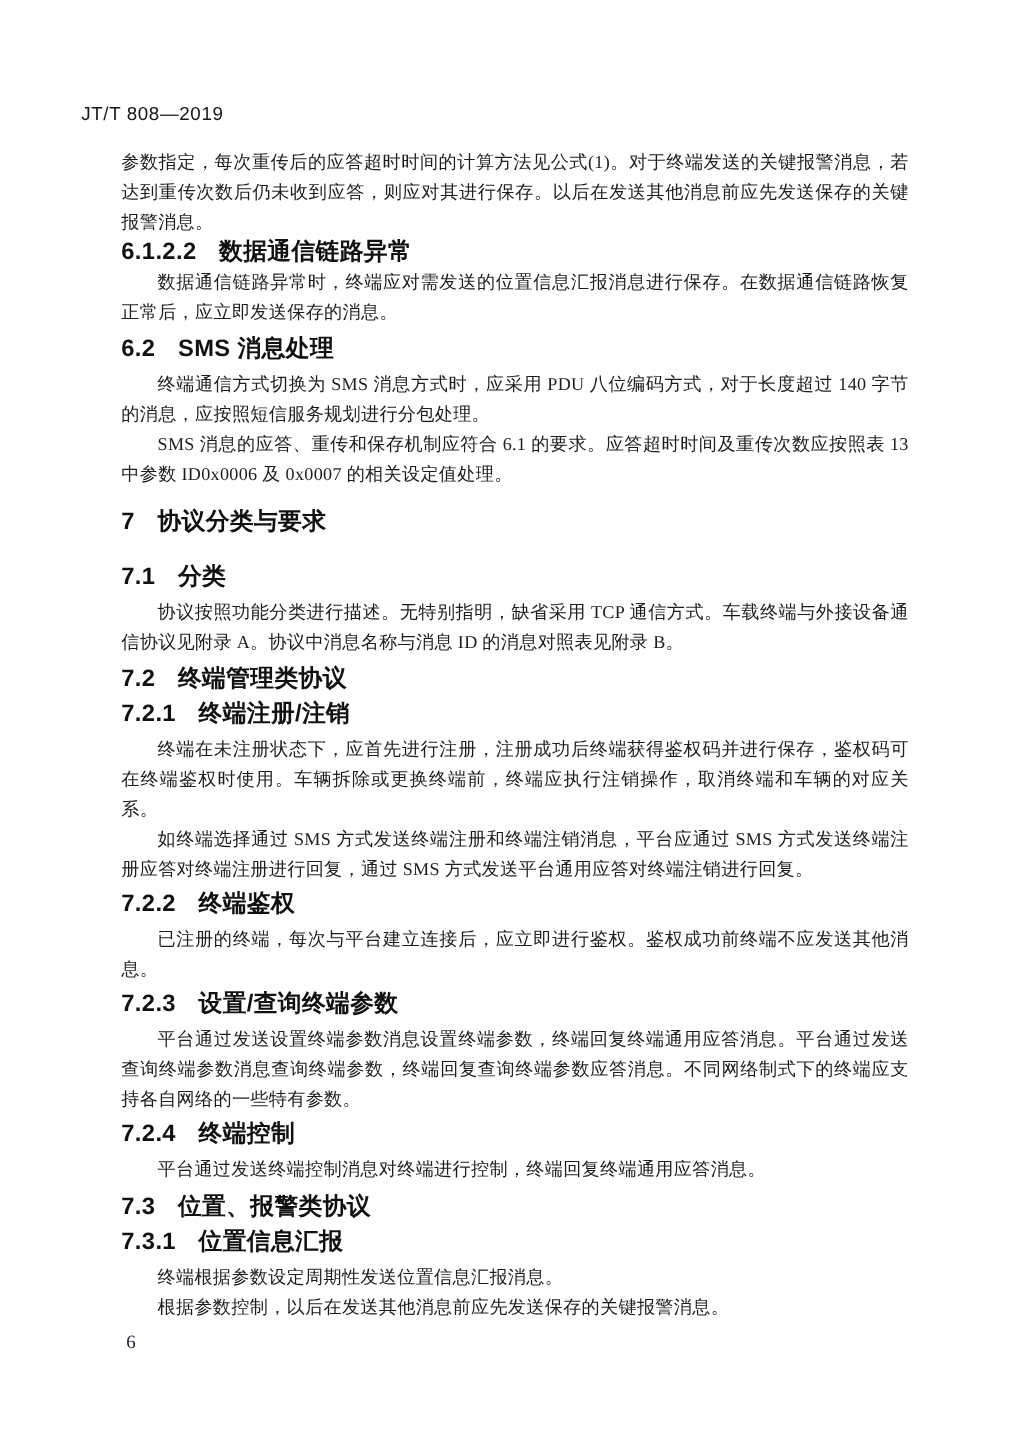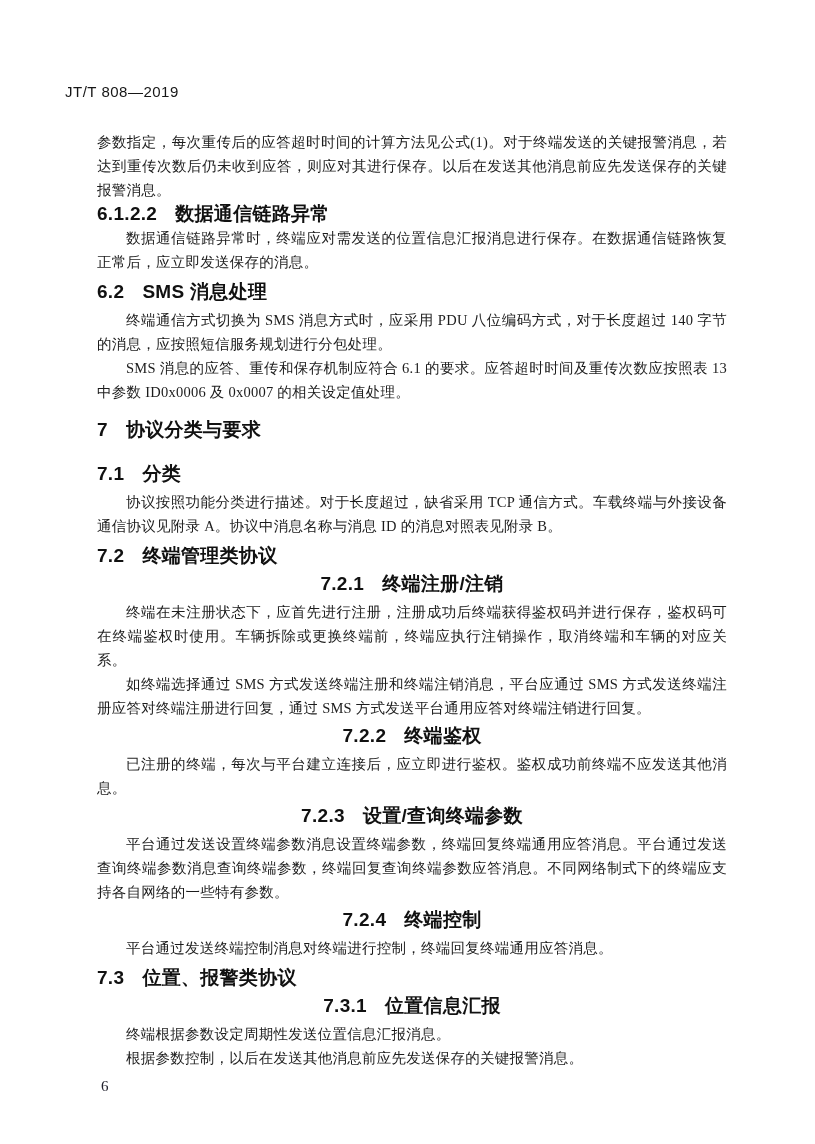--- a/index.html
+++ b/index.html
@@ -32,33 +32,33 @@
   }
   p.body {
     margin: 0;
     font-size: 14.5px;
     line-height: 24px;
     letter-spacing: 0.25px;
     text-align: justify;
     color: #1c1c1c;
   }
   p.body.indent { text-indent: 2em; }
-  p.body.first { margin-top: 28px; }
+  p.body.first { margin-top: 16px; }
   .hd {
     font-family: "Liberation Sans", "DejaVu Sans", sans-serif;
     font-weight: 700;
     font-size: 19px;
     line-height: 24px;
     color: #111111;
     letter-spacing: 0.3px;
   }
   .hd .title { margin-left: 0.95em; }
   .h1 { margin: 14px 0 20px 0; }
   .h2 { margin: 6px 0 4px 0; }
-  .h3 { margin: 4px 0 4px 0; text-align: center; }
+  .h3 { margin: 4px 0 4px 0; }
   .h4 { margin: 0; }
   .page-number {
     margin: 6px 0 0 4px;
     font-size: 15px;
     line-height: 20px;
     color: #22222e;
   }
 </style>
 </head>
 <body>
@@ -77,21 +77,21 @@
 
     <div class="hd h2"><span class="num">6.2</span><span class="title">SMS 消息处理</span></div>
 
     <p class="body indent">终端通信方式切换为 SMS 消息方式时，应采用 PDU 八位编码方式，对于长度超过 140 字节的消息，应按照短信服务规划进行分包处理。</p>
     <p class="body indent">SMS 消息的应答、重传和保存机制应符合 6.1 的要求。应答超时时间及重传次数应按照表 13 中参数 ID0x0006 及 0x0007 的相关设定值处理。</p>
 
     <div class="hd h1"><span class="num">7</span><span class="title">协议分类与要求</span></div>
 
     <div class="hd h2"><span class="num">7.1</span><span class="title">分类</span></div>
 
-    <p class="body indent">协议按照功能分类进行描述。对于长度超过，缺省采用 TCP 通信方式。车载终端与外接设备通信协议见附录 A。协议中消息名称与消息 ID 的消息对照表见附录 B。</p>
+    <p class="body indent">协议按照功能分类进行描述。无特别指明，缺省采用 TCP 通信方式。车载终端与外接设备通信协议见附录 A。协议中消息名称与消息 ID 的消息对照表见附录 B。</p>
 
     <div class="hd h2"><span class="num">7.2</span><span class="title">终端管理类协议</span></div>
 
     <div class="hd h3"><span class="num">7.2.1</span><span class="title">终端注册/注销</span></div>
 
     <p class="body indent">终端在未注册状态下，应首先进行注册，注册成功后终端获得鉴权码并进行保存，鉴权码可在终端鉴权时使用。车辆拆除或更换终端前，终端应执行注销操作，取消终端和车辆的对应关系。</p>
     <p class="body indent">如终端选择通过 SMS 方式发送终端注册和终端注销消息，平台应通过 SMS 方式发送终端注册应答对终端注册进行回复，通过 SMS 方式发送平台通用应答对终端注销进行回复。</p>
 
     <div class="hd h3"><span class="num">7.2.2</span><span class="title">终端鉴权</span></div>
 

